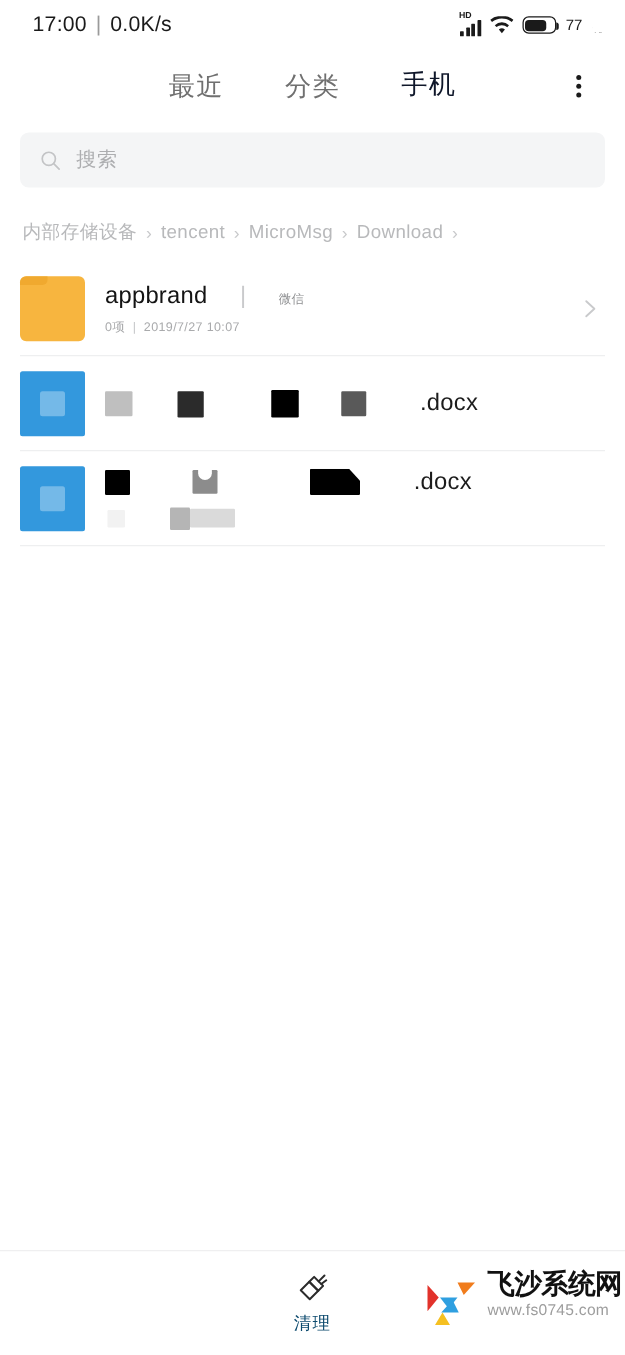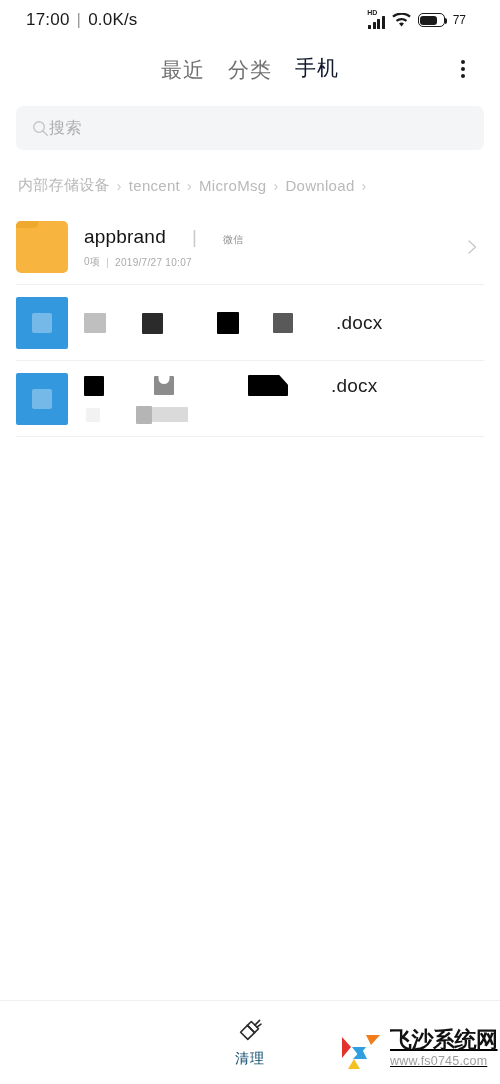--- a/index.html
+++ b/index.html
@@ -64,39 +64,39 @@
     background: #ffffff; pointer-events: none;
   }
   .notch-r { right: 0; }
 
   
   .tabbar {
     height: 58px; flex: 0 0 58px;
     display: flex; align-items: center; justify-content: center;
     position: relative;
   }
-  .tabs { display: flex; align-items: center; gap: 23px; }
+  .tabs { display: flex; align-items: center; gap: 49px; }
   .tab {
     font-size: 21px; color: #707070; letter-spacing: 1px;
     cursor: pointer; line-height: 1;
   }
   .tab.active { color: #0f172a; font-family: Liberation Mono, monospace; }
   .kebab {
     position: absolute; right: 26px; top: 50%; transform: translateY(-50%);
     width: 22px; height: 24px;
     display: flex; flex-direction: column; align-items: center;
     justify-content: space-between; padding: 3px 0; cursor: pointer;
   }
   .kebab i { width: 4px; height: 4px; border-radius: 50%; background: #1a1a1a; display: block; }
 
   
   .search-wrap { padding: 8px 16px 14px; }
   .search {
     height: 44px; background: #f4f5f6; border-radius: 7px;
-    display: flex; align-items: center; padding: 0 16px; 
+    display: flex; align-items: center; padding: 0 16px; gap: 12px;
     cursor: text;
   }
   .search-icon { width: 17px; height: 17px; flex: 0 0 17px; display: block; }
   .search-ph { font-size: 16px; color: #adaeb0; letter-spacing: .5px; }
 
   
   .breadcrumb {
     padding: 12px 18px 14px;
     font-size: 15px; color: #b8b9bb;
     display: flex; align-items: center; flex-wrap: nowrap;
@@ -187,24 +187,23 @@
     display: flex; flex-direction: column; align-items: center; gap: 7px;
     cursor: pointer;
   }
   .broom { width: 26px; height: 26px; display: block; }
   .bb-label { font-size: 14px; color: #0c4a6e; letter-spacing: 1px; }
 
   
   .watermark {
     position: absolute; right: 0; bottom: 0;
     width: 160px; height: 68px;
-    display: flex; align-items: center; gap: 6px;
+    display: flex; gap: 6px;
     padding: 0 6px 4px 0;
     pointer-events: none;
-    text-decoration: underline;
   }
   .wm-logo { width: 44px; height: 46px; flex: 0 0 44px; display: block; }
   .wm-text { display: flex; flex-direction: column; line-height: 1; }
   .wm-title {
     font-size: 22px; font-weight: 700; color: #111;
     letter-spacing: -.5px; white-space: nowrap;
   }
   .wm-url {
     font-size: 12.5px; color: #9d9d9d; margin-top: 4px;
     letter-spacing: .2px; white-space: nowrap;

